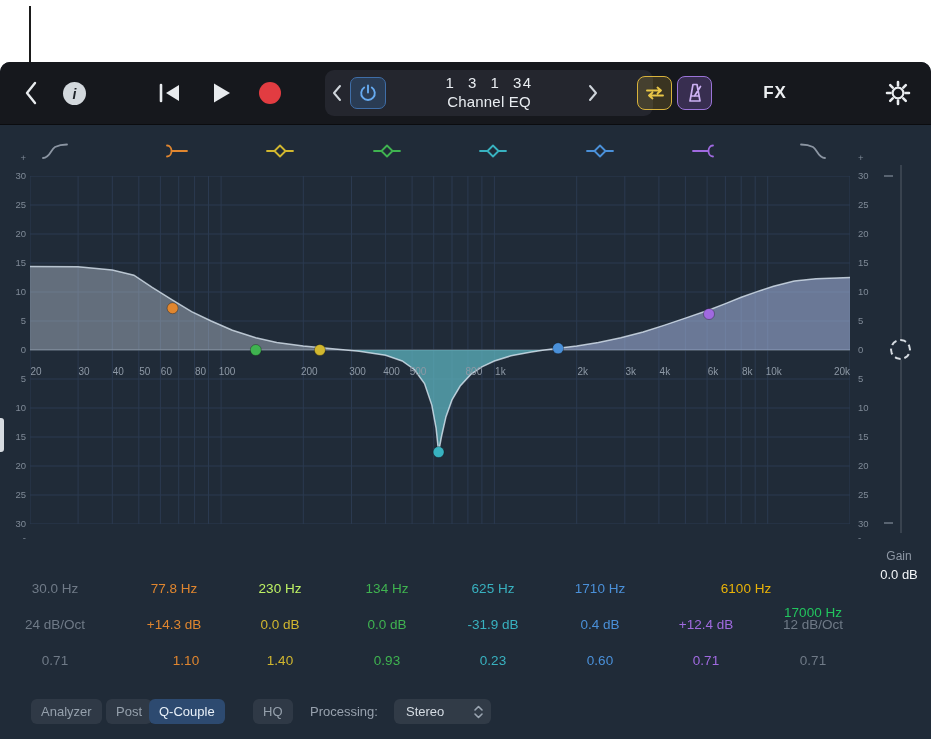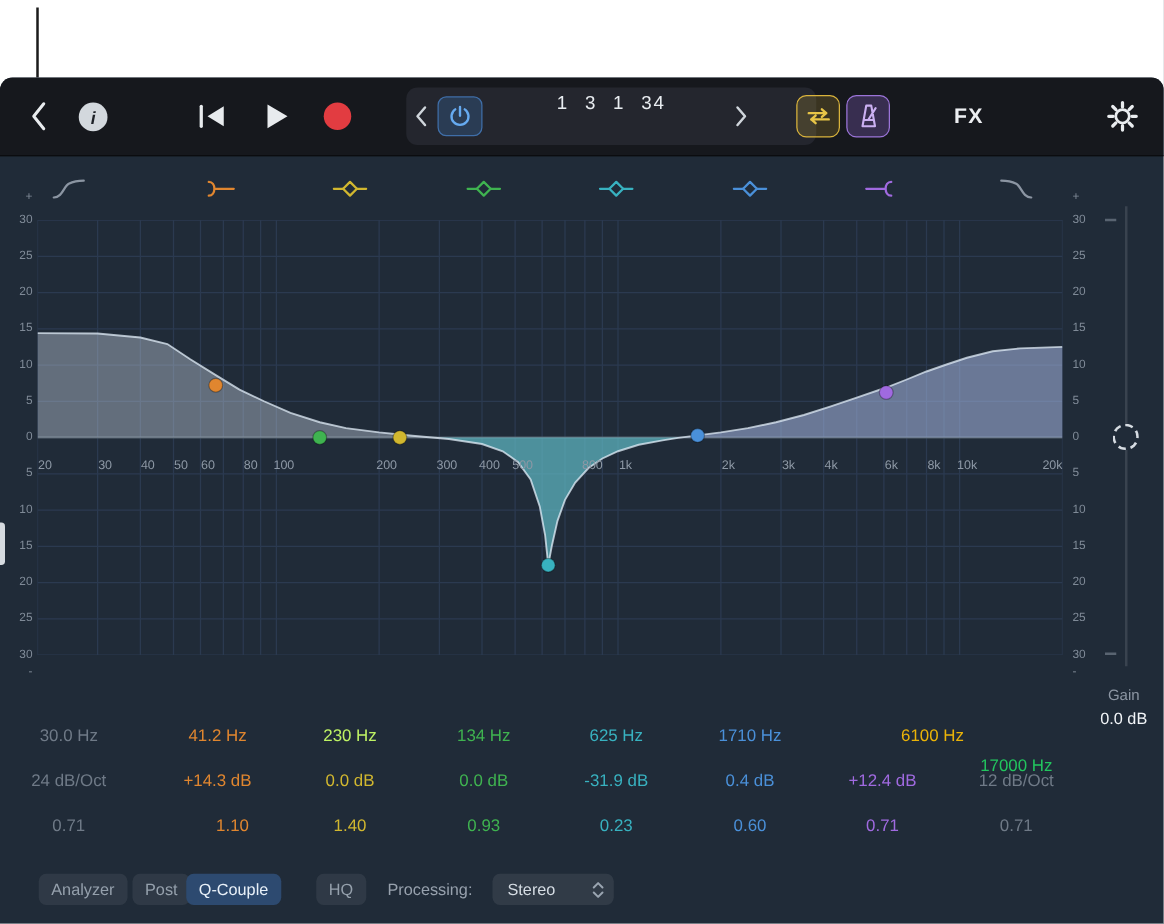--- a/index.html
+++ b/index.html
@@ -103,20 +103,21 @@
               <path d="M8,2 L2,9 L8,16" stroke="#cfd5db" stroke-width="2" fill="none" stroke-linecap="round" stroke-linejoin="round"></path>
             </svg>
         </div>
         <div class="tb power">
           <svg width="20" height="20" viewBox="0 0 20 20">
               <path d="M10,2.5 L10,9.5 M6.2,4.5 a6.8,6.8 0 1 0 7.6,0" stroke="#66aaf0" stroke-width="1.9" fill="none" stroke-linecap="round"></path>
             </svg>
         </div>
         <div class="pos-stack">
           <div class="pos-line1">1 3 1 34</div>
+          <div class="pos-line2">Channel EQ</div>
         </div>
         <div class="tb pchev-r">
           <svg width="10" height="18" viewBox="0 0 10 18">
               <path d="M2,2 L8,9 L2,16" stroke="#cfd5db" stroke-width="2" fill="none" stroke-linecap="round" stroke-linejoin="round"></path>
             </svg>
         </div>
       </div>
 
       <div class="tb cycle">
         <svg width="26" height="26" viewBox="0 0 26 26">
@@ -271,21 +272,21 @@
 
     <div class="gain-track"></div>
     <div class="stick" style="top:113px"></div>
     <div class="stick" style="top:460px"></div>
     <div class="gain-knob"></div>
     <div class="gain-label">Gain</div>
     <div class="gain-value">0.0 dB</div>
 
     <div id="paramTable">
         <div class="pcell" style="left: 55px; top: 518px; color: rgb(111, 122, 135);">30.0 Hz</div>
-        <div class="pcell" style="left: 174px; top: 518px; color: rgb(224, 134, 47);">41.2 Hz</div>
+        <div class="pcell" style="left: 174px; top: 518px; color: rgb(224, 134, 47);">77.8 Hz</div>
         <div class="pcell" style="left: 280px; top: 518px; color: #bef264;">230 Hz</div>
         <div class="pcell" style="left: 387px; top: 518px; color: rgb(63, 179, 80);">134 Hz</div>
         <div class="pcell" style="left: 493px; top: 518px; color: rgb(56, 178, 192);">625 Hz</div>
         <div class="pcell" style="left: 600px; top: 518px; color: rgb(74, 144, 217);">1710 Hz</div>
         <div class="pcell" style="left: 706px; top: 518px; color: #eab308; margin-left: 40px;">6100 Hz</div>
         <div class="pcell" style="left: 813px; top: 542px; color: #22c55e;">17000 Hz</div>
         <div class="pcell" style="left: 55px; top: 554px; color: rgb(111, 122, 135);">24 dB/Oct</div>
         <div class="pcell" style="left: 174px; top: 554px; color: rgb(224, 134, 47);">+14.3 dB</div>
         <div class="pcell" style="left: 280px; top: 554px; color: rgb(209, 183, 47);">0.0 dB</div>
         <div class="pcell" style="left: 387px; top: 554px; color: rgb(63, 179, 80);">0.0 dB</div>

